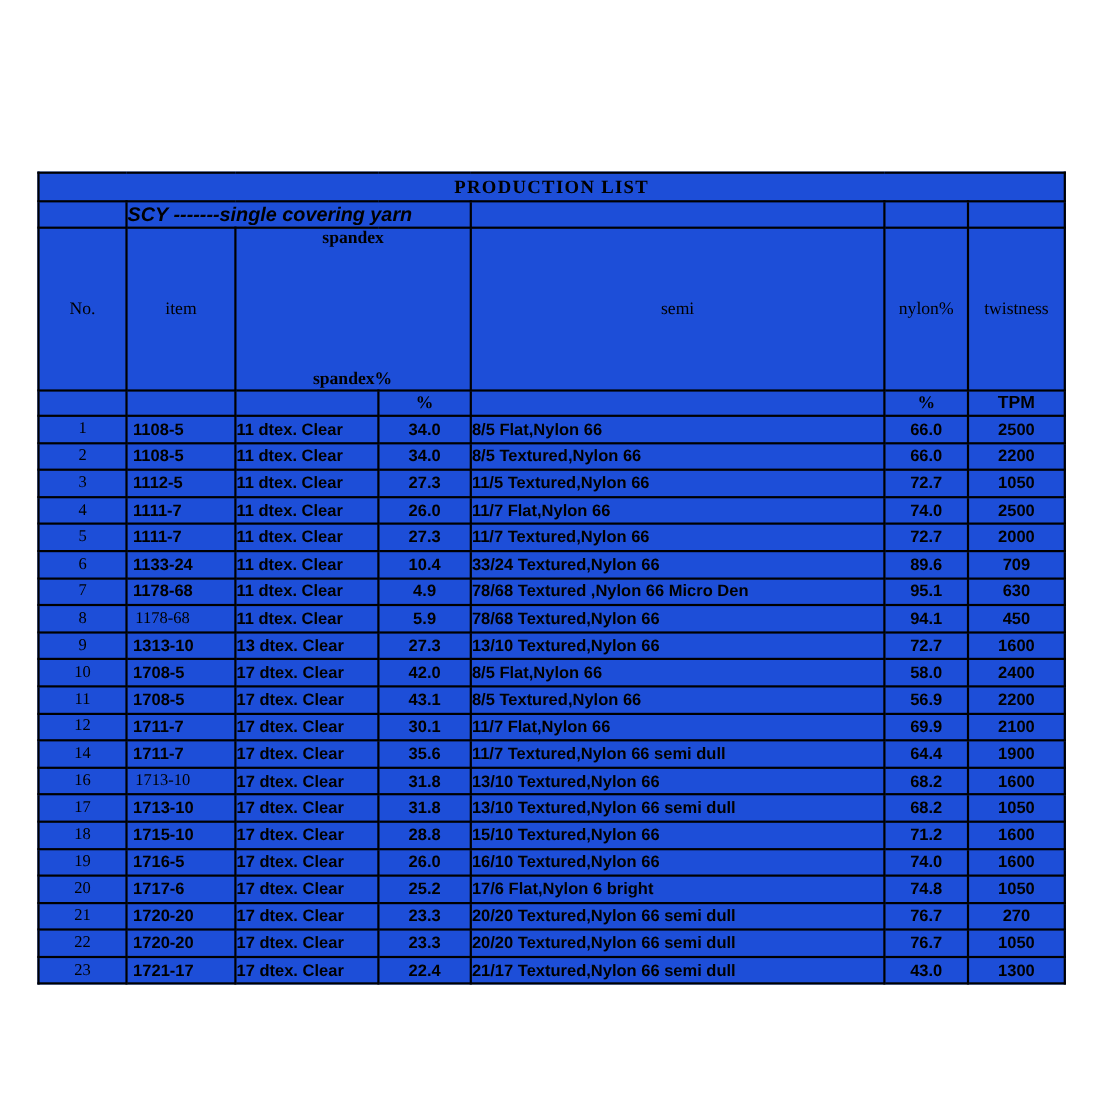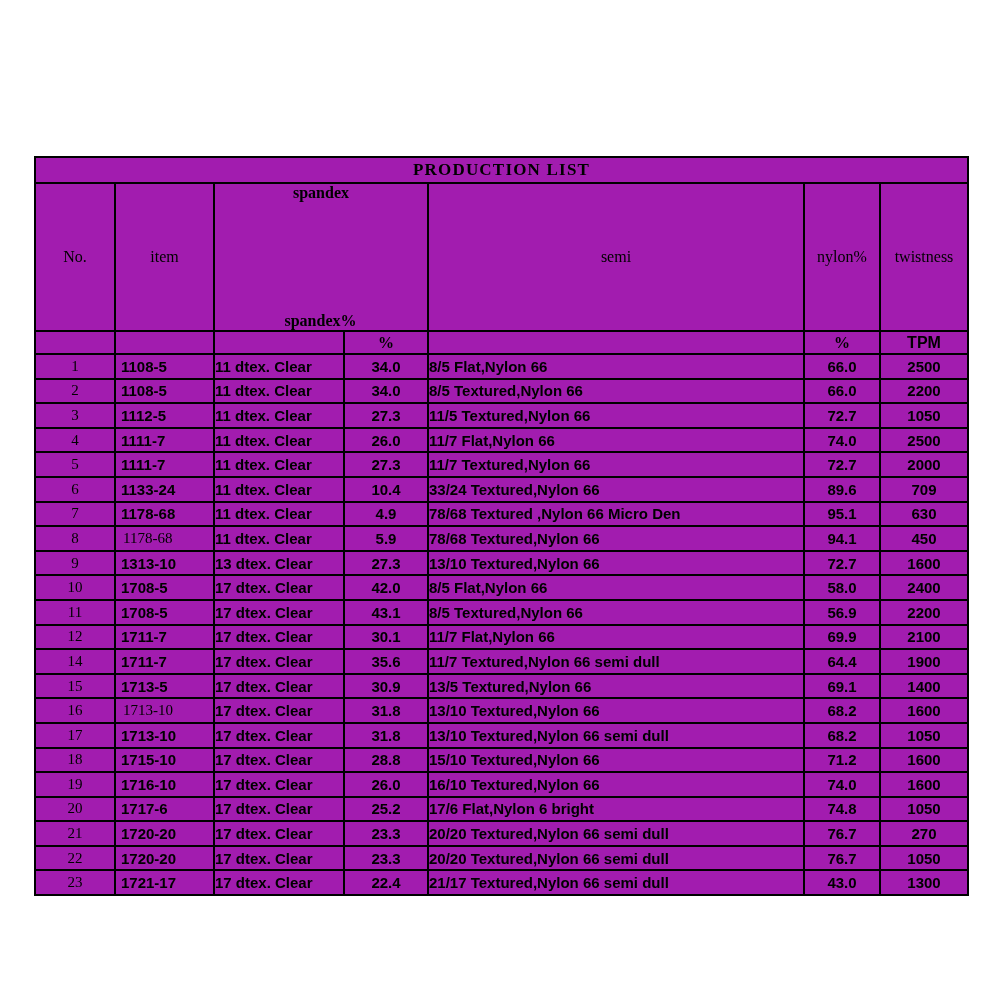--- a/index.html
+++ b/index.html
@@ -13,21 +13,21 @@
   .sheet {
     position: absolute;
     left: 34px;
     top: 156px;
     width: 933px;
   }
   table.prod {
     border-collapse: collapse;
     table-layout: fixed;
     width: 933px;
-    background: #a21caf;
+    background: #1d4ed8;
   }
   table.prod td, table.prod th {
     border: 2px solid #000000;
     padding: 0;
     vertical-align: middle;
     overflow: hidden;
     white-space: nowrap;
     color: #000000;
   }
   
@@ -115,20 +115,27 @@
       <col style="width:130px">
       <col style="width:84px">
       <col style="width:376px">
       <col style="width:76px">
       <col style="width:88px">
     </colgroup>
     <thead>
       <tr class="title-row">
         <td class="title-cell" colspan="7">PRODUCTION  LIST</td>
       </tr>
+      <tr class="subtitle-row">
+        <td></td>
+        <td class="subtitle-cell" colspan="3">SCY -------single covering yarn</td>
+        <td></td>
+        <td></td>
+        <td></td>
+      </tr>
       <tr class="header-row">
         <th class="hdr">No.</th>
         <th class="hdr">item</th>
         <th colspan="2">
           <div class="spx-wrap">
             <span class="spx-left">spandex</span>
             <span class="spx-right">spandex%</span>
           </div>
         </th>
         <th class="hdr">semi</th>
@@ -257,29 +264,20 @@
         <tr>
     <td class="c no-cell">14</td>
     <td class="l item-cell">1711-7</td>
     <td class="l">17 dtex. Clear</td>
     <td class="c">35.6</td>
     <td class="l">11/7 Textured,Nylon 66 semi dull</td>
     <td class="c">64.4</td>
     <td class="c">1900</td>
   </tr>
         <tr>
-    <td class="c no-cell">15</td>
-    <td class="l item-cell">1713-5</td>
-    <td class="l">17 dtex. Clear</td>
-    <td class="c">30.9</td>
-    <td class="l">13/5 Textured,Nylon 66</td>
-    <td class="c">69.1</td>
-    <td class="c">1400</td>
-  </tr>
-        <tr>
     <td class="c no-cell">16</td>
     <td class="l item-cell serif-item">1713-10</td>
     <td class="l">17 dtex. Clear</td>
     <td class="c">31.8</td>
     <td class="l">13/10 Textured,Nylon 66</td>
     <td class="c">68.2</td>
     <td class="c">1600</td>
   </tr>
         <tr>
     <td class="c no-cell">17</td>
@@ -294,21 +292,21 @@
     <td class="c no-cell">18</td>
     <td class="l item-cell">1715-10</td>
     <td class="l">17 dtex. Clear</td>
     <td class="c">28.8</td>
     <td class="l">15/10 Textured,Nylon 66</td>
     <td class="c">71.2</td>
     <td class="c">1600</td>
   </tr>
         <tr>
     <td class="c no-cell">19</td>
-    <td class="l item-cell">1716-10</td>
+    <td class="l item-cell">1716-5</td>
     <td class="l">17 dtex. Clear</td>
     <td class="c">26.0</td>
     <td class="l">16/10 Textured,Nylon 66</td>
     <td class="c">74.0</td>
     <td class="c">1600</td>
   </tr>
         <tr>
     <td class="c no-cell">20</td>
     <td class="l item-cell">1717-6</td>
     <td class="l">17 dtex. Clear</td>

